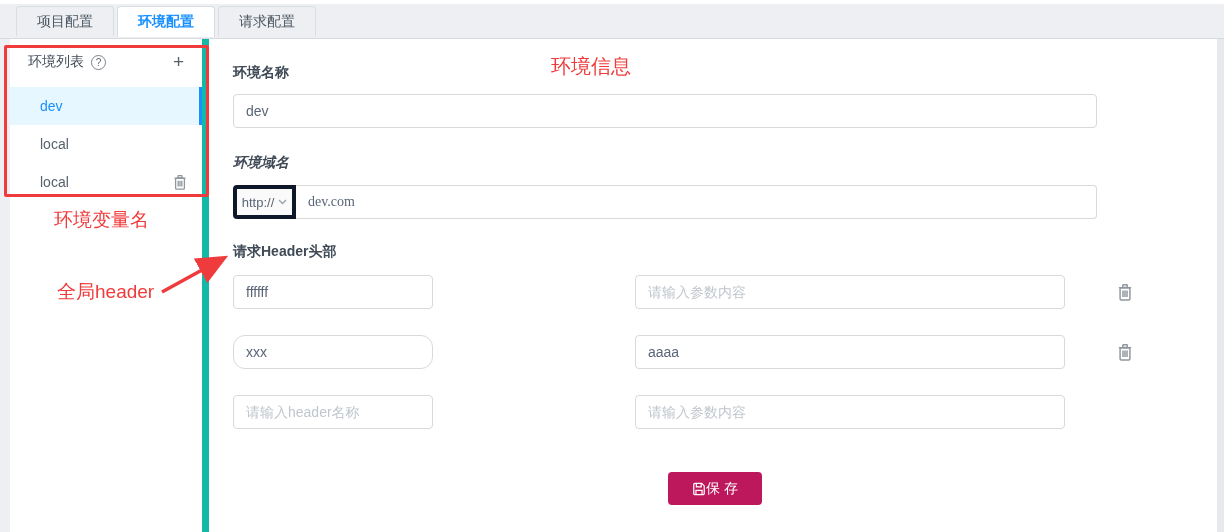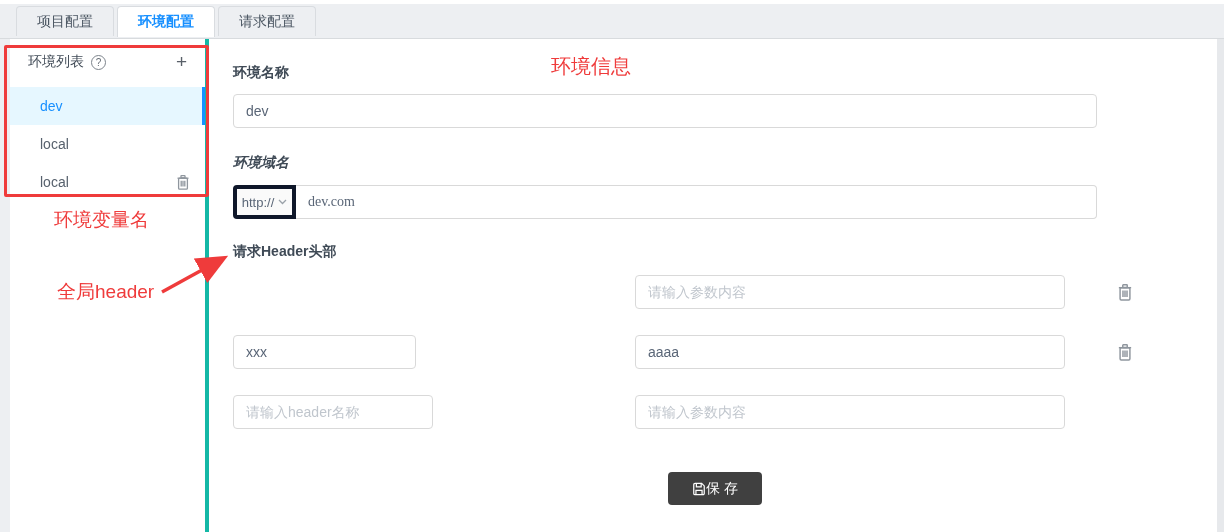--- a/index.html
+++ b/index.html
@@ -17,21 +17,21 @@
   .tab.active { background:#fff; color:#1890ff; font-weight:bold;
                 height:31px; margin-bottom:-1px; }
 
   
   .gutter-left  { position:absolute; left:0; top:39px; width:10px; height:493px; background:#edeff2; }
   .gutter-right { position:absolute; right:0; top:39px; width:7px; height:493px; background:#e7e9ec; }
 
   
   .card { position:absolute; left:10px; top:39px; width:1207px; height:493px; background:#fff; }
   .sidebar { position:absolute; left:0; top:0; width:199px; height:100%;
-             border-right:4px solid #14b8a6; }
+             border-right:7px solid #14b8a6; }
   .sidebar-header { display:flex; align-items:center; justify-content:space-between;
                     height:36px; padding:10px 18px 0 18px; font-size:14px; color:#414b57; }
   .sh-left { display:flex; align-items:center; }
   .help-icon { display:inline-block; width:15px; height:15px; border:1px solid #7d848c;
                border-radius:50%; font-size:10px; line-height:13px; text-align:center;
                color:#666d75; margin-left:7px; }
   .add-icon { font-size:19px; color:#596069; line-height:16px; cursor:pointer; }
   .menu { margin-top:12px; }
   .menu-item { position:relative; height:38px; padding:0 14px 0 30px; font-size:14px;
                color:#57616d; display:flex; justify-content:space-between;
@@ -49,21 +49,21 @@
   .ipt::placeholder { color:#c0c6cd; }
   .domain-group { position:absolute; left:233px; top:185px; width:864px; height:34px; display:flex; }
   .domain-addon { width:63px; background:#fafafa; border:4px solid #0f172a;
                   border-radius:4px 0 0 4px; display:flex; align-items:center;
                   justify-content:center; gap:4px; font-size:13px; color:#5a6677; cursor:pointer; }
   .domain-input { flex:1; height:34px; border:1px solid #d9d9d9; border-left:none;
                   border-radius:0 4px 4px 0; background:#fff; font-size:14px;
                   color:#5a6677; padding:0 12px; font-family:Liberation Serif, serif; outline:none; }
   .row-trash { position:absolute; left:1116px; background:none; border:none; cursor:pointer; }
   .save-btn { position:absolute; left:668px; top:472px; width:94px; height:33px;
-              background:#404040; border:none; border-radius:4px; color:#fff;
+              background:#be185d; border:none; border-radius:4px; color:#fff;
               font-size:14px; font-family:inherit; display:flex; align-items:center;
               justify-content:center; cursor:pointer; }
 
   
   .anno { position:absolute; color:#ef3b3b; pointer-events:none; z-index:9; }
   .anno-box { left:4px; top:45px; width:205px; height:152px;
               border:3px solid #ef3b3b; border-radius:2px; }
   .anno-env-info  { left:551px; top:53px;  font-size:20px; }
   .anno-env-var   { left:54px;  top:207px; font-size:19px; }
   .anno-gheader   { left:57px;  top:279px; font-size:19px; }
@@ -124,31 +124,32 @@
       <span>http://</span>
       <svg width="9" height="6" viewBox="0 0 9 6" fill="none" stroke="#9aa1a9" stroke-width="1.3">
         <path d="M1 1 L4.5 4.5 L8 1"></path>
       </svg>
     </div>
     <input class="domain-input" value="dev.com" style="">
   </div>
 
   <div class="field-label" style="left:233px; top:243px;">请求Header头部</div>
 
+  <input class="ipt" style="left: 233px; top: 275px; width: 200px;" value="ffffff" placeholder="">
   <input class="ipt" style="left: 635px; top: 275px; width: 430px;" value="" placeholder="请输入参数内容">
   <button class="row-trash" style="top:283px;">
     <svg width="18" height="19" viewBox="0 0 16 17" fill="none" stroke="#8f969e" stroke-width="1.3">
       <path d="M2.5 4.2 H13.5"></path>
       <rect x="6" y="1.6" width="4" height="2.4" rx="0.5"></rect>
       <rect x="3.6" y="4.2" width="8.8" height="11" rx="1"></rect>
       <path d="M6.2 6.8 V12.6 M8 6.8 V12.6 M9.8 6.8 V12.6"></path>
     </svg>
   </button>
 
-  <input class="ipt" style="left: 233px; top: 335px; width: 183px;" value="xxx" placeholder="">
+  <input class="ipt" style="left: 233px; top: 335px; width: 200px; border-radius: 12px;" value="xxx" placeholder="">
   <input class="ipt" style="left: 635px; top: 335px; width: 430px;" value="aaaa" placeholder="">
   <button class="row-trash" style="top:343px;">
     <svg width="18" height="19" viewBox="0 0 16 17" fill="none" stroke="#8f969e" stroke-width="1.3">
       <path d="M2.5 4.2 H13.5"></path>
       <rect x="6" y="1.6" width="4" height="2.4" rx="0.5"></rect>
       <rect x="3.6" y="4.2" width="8.8" height="11" rx="1"></rect>
       <path d="M6.2 6.8 V12.6 M8 6.8 V12.6 M9.8 6.8 V12.6"></path>
     </svg>
   </button>
 

